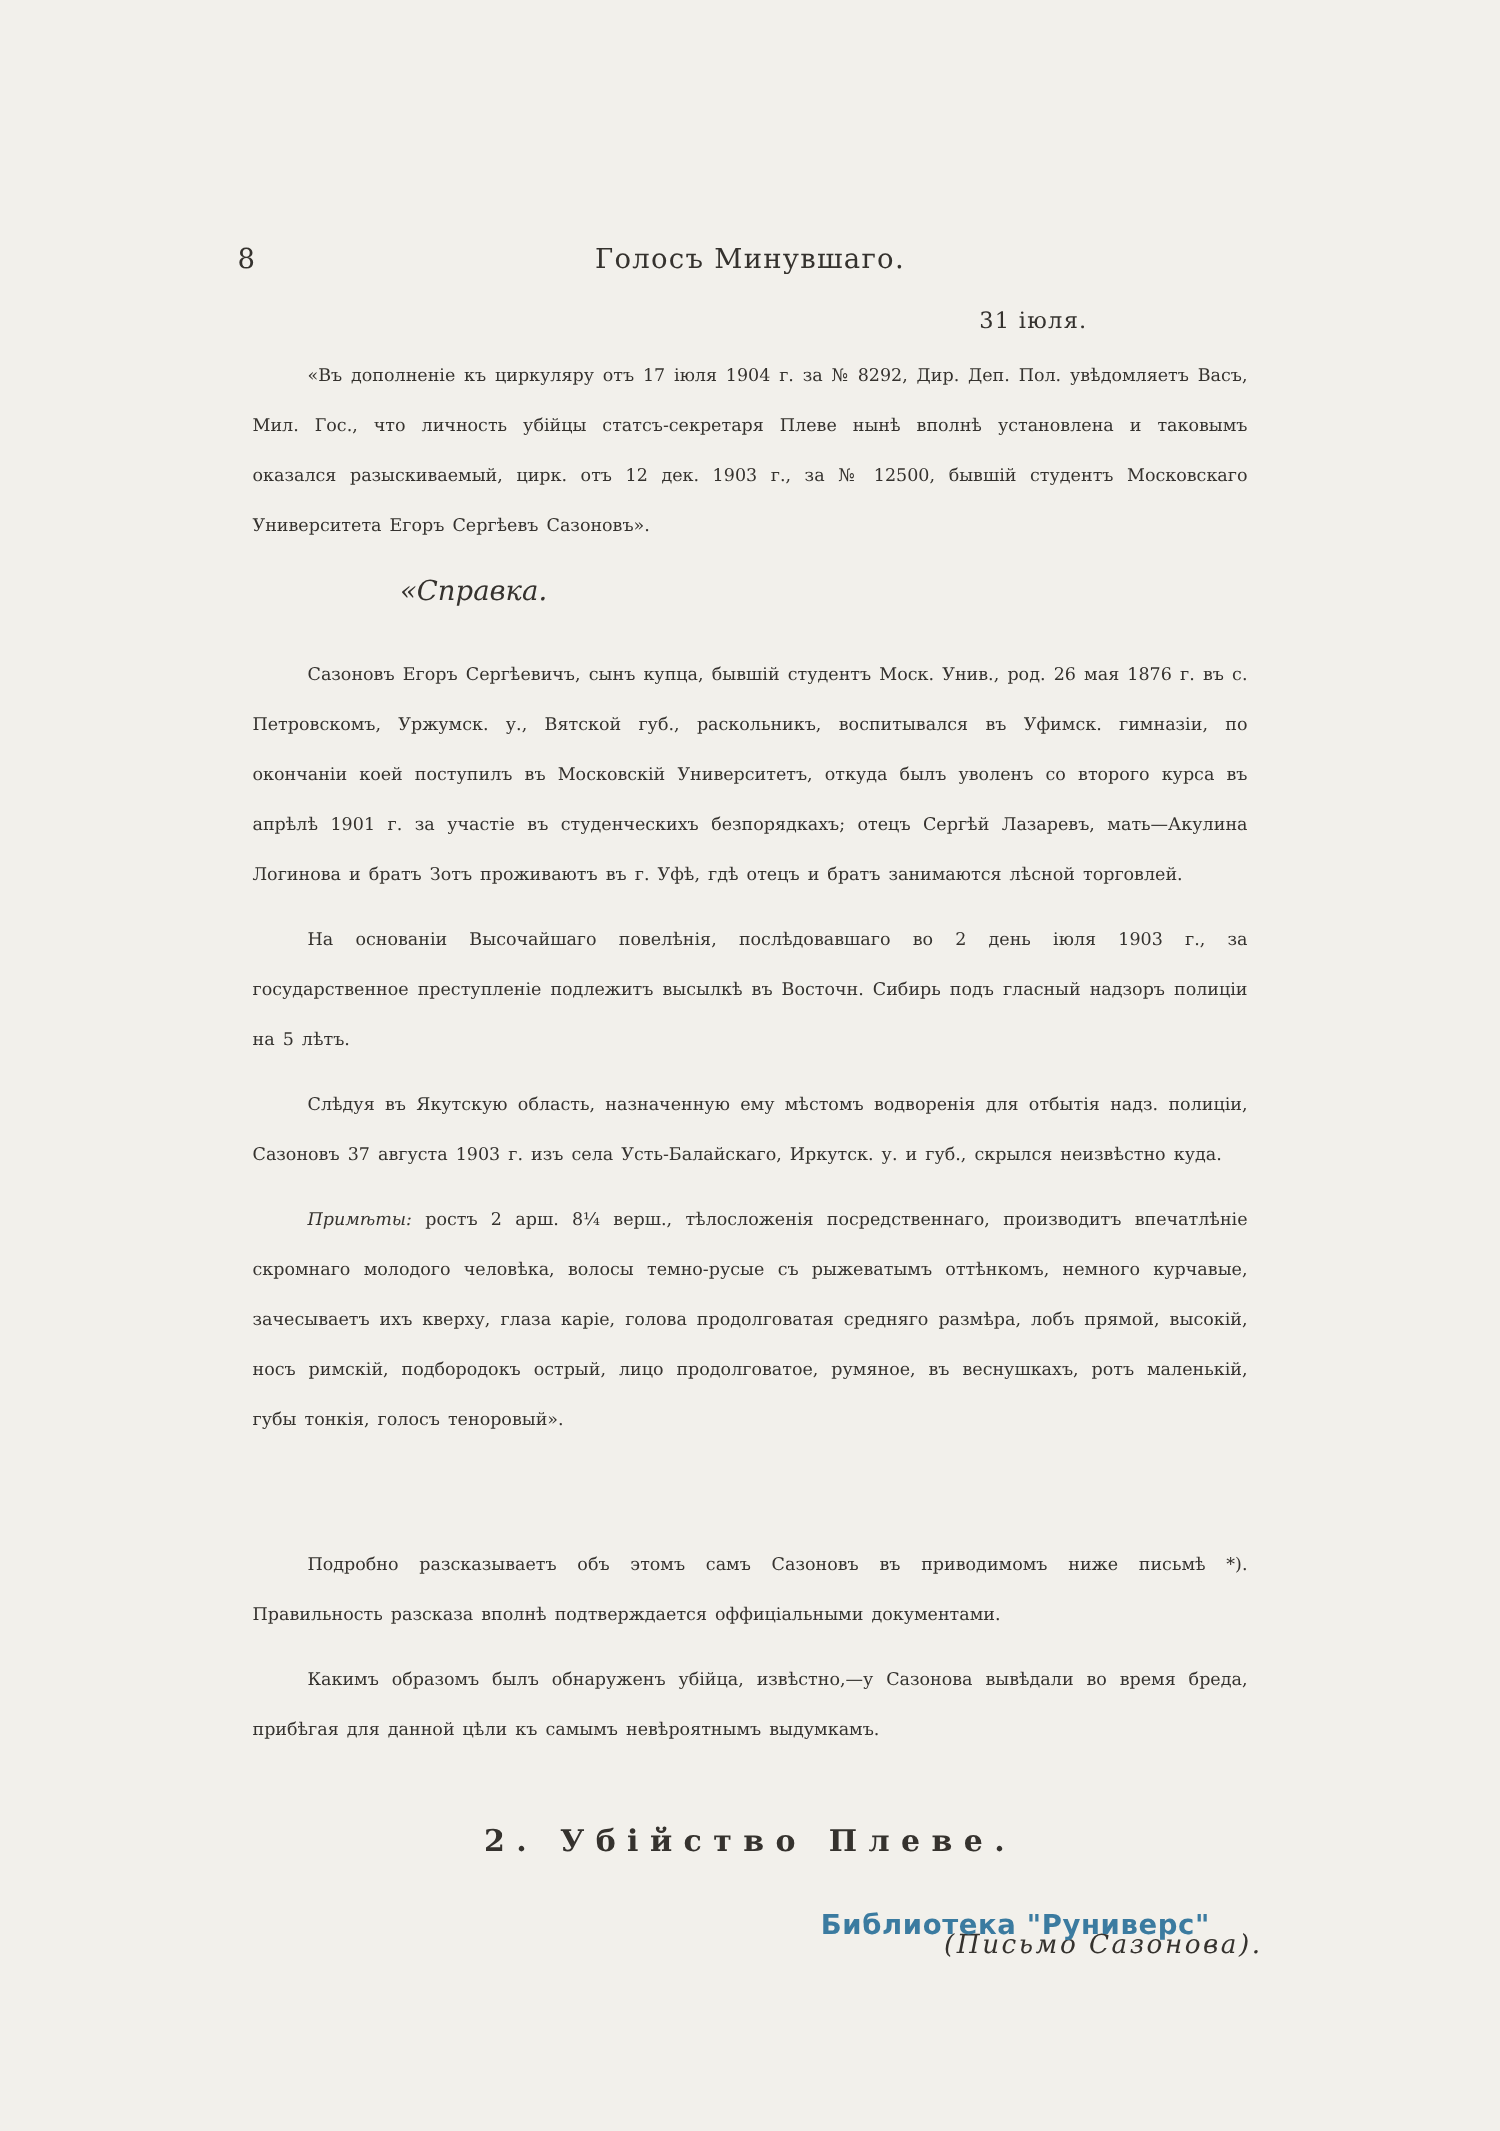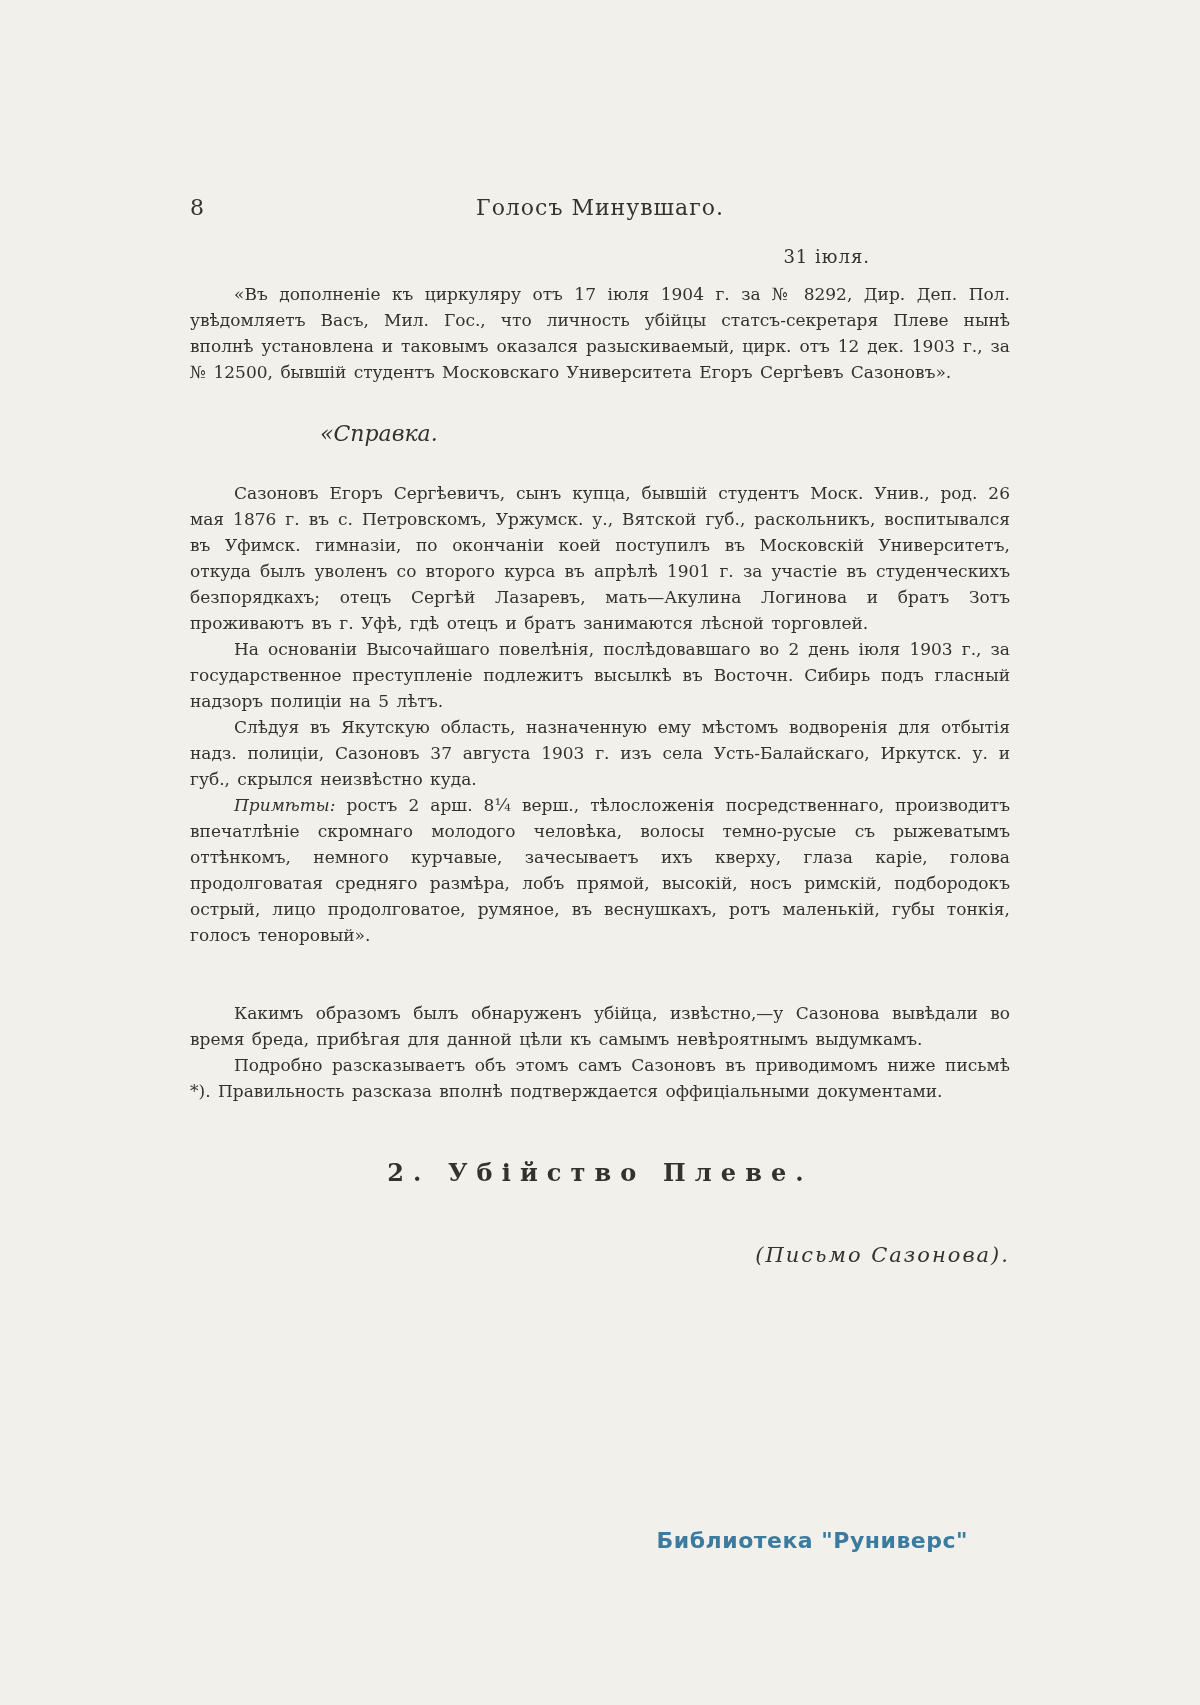--- a/index.html
+++ b/index.html
@@ -42,31 +42,31 @@
   .header-spacer {
     width: 120px;
   }
   .date-note {
     text-align: right;
     font-size: 18px;
     margin: 10px 140px 14px 0;
     letter-spacing: 1px;
   }
   .para {
-    font-size: 17px;
-    line-height: 26px;
+    font-size: 14px;
+    line-height: 40px;
     text-align: justify;
     text-indent: 44px;
-    margin: 0;
+    margin: 12px;
     word-spacing: 2px;
   }
   .spravka-heading {
     font-style: italic;
     font-size: 22px;
-    margin: 36px 0 34px 130px;
+    margin: 20px 0 34px 130px;
     text-indent: 0;
     text-align: left;
   }
   .gap-lg { height: 52px; }
   .primety-label { }
   .section-heading {
     text-align: center;
     font-size: 24px;
     font-weight: 600;
     letter-spacing: 0.38em;
@@ -107,22 +107,22 @@
   <p class="spravka-heading">«Справка.</p>
 
   <p class="para">Сазоновъ Егоръ Сергѣевичъ, сынъ купца, бывшій студентъ Моск. Унив., род. 26 мая 1876 г. въ с. Петровскомъ, Уржумск. у., Вятской губ., раскольникъ, воспитывался въ Уфимск. гимназіи, по окончаніи коей поступилъ въ Московскій Университетъ, откуда былъ уволенъ со второго курса въ апрѣлѣ 1901 г. за участіе въ студенческихъ безпорядкахъ; отецъ Сергѣй Лазаревъ, мать—Акулина Логинова и братъ Зотъ проживаютъ въ г. Уфѣ, гдѣ отецъ и братъ занимаются лѣсной торговлей.</p>
   <p class="para">На основаніи Высочайшаго повелѣнія, послѣдовавшаго во 2 день іюля 1903 г., за государственное преступленіе подлежитъ высылкѣ въ Восточн. Сибирь подъ гласный надзоръ полиціи на 5 лѣтъ.</p>
   <p class="para">Слѣдуя въ Якутскую область, назначенную ему мѣстомъ водворенія для отбытія надз. полиціи, Сазоновъ 37 августа 1903 г. изъ села Усть-Балайскаго, Иркутск. у. и губ., скрылся неизвѣстно куда.</p>
 
   <p class="para"><i class="primety-label">Примѣты:</i><span> ростъ 2 арш. 8¼ верш., тѣлосложенія посредственнаго, производитъ впечатлѣніе скромнаго молодого человѣка, волосы темно-русые съ рыжеватымъ оттѣнкомъ, немного курчавые, зачесываетъ ихъ кверху, глаза каріе, голова продолговатая средняго размѣра, лобъ прямой, высокій, носъ римскій, подбородокъ острый, лицо продолговатое, румяное, въ веснушкахъ, ротъ маленькій, губы тонкія, голосъ теноровый».</span></p>
 
   <div class="gap-lg"></div>
 
+  <p class="para">Подробно разсказываетъ объ этомъ самъ Сазоновъ въ приводимомъ ниже письмѣ *). Правильность разсказа вполнѣ подтверждается оффиціальными документами.</p>
   <p class="para">Какимъ образомъ былъ обнаруженъ убійца, извѣстно,—у Сазонова вывѣдали во время бреда, прибѣгая для данной цѣли къ самымъ невѣроятнымъ выдумкамъ.</p>
-  <p class="para">Подробно разсказываетъ объ этомъ самъ Сазоновъ въ приводимомъ ниже письмѣ *). Правильность разсказа вполнѣ подтверждается оффиціальными документами.</p>
 
   <h2 class="section-heading">2. Убійство Плеве.</h2>
 
   <p class="letter-subtitle">(Письмо Сазонова).</p>
 
 </div>
 
 <div class="watermark" style="color: rgb(59, 123, 160);">Библиотека "Руниверс"</div>
 
 </body></html>

